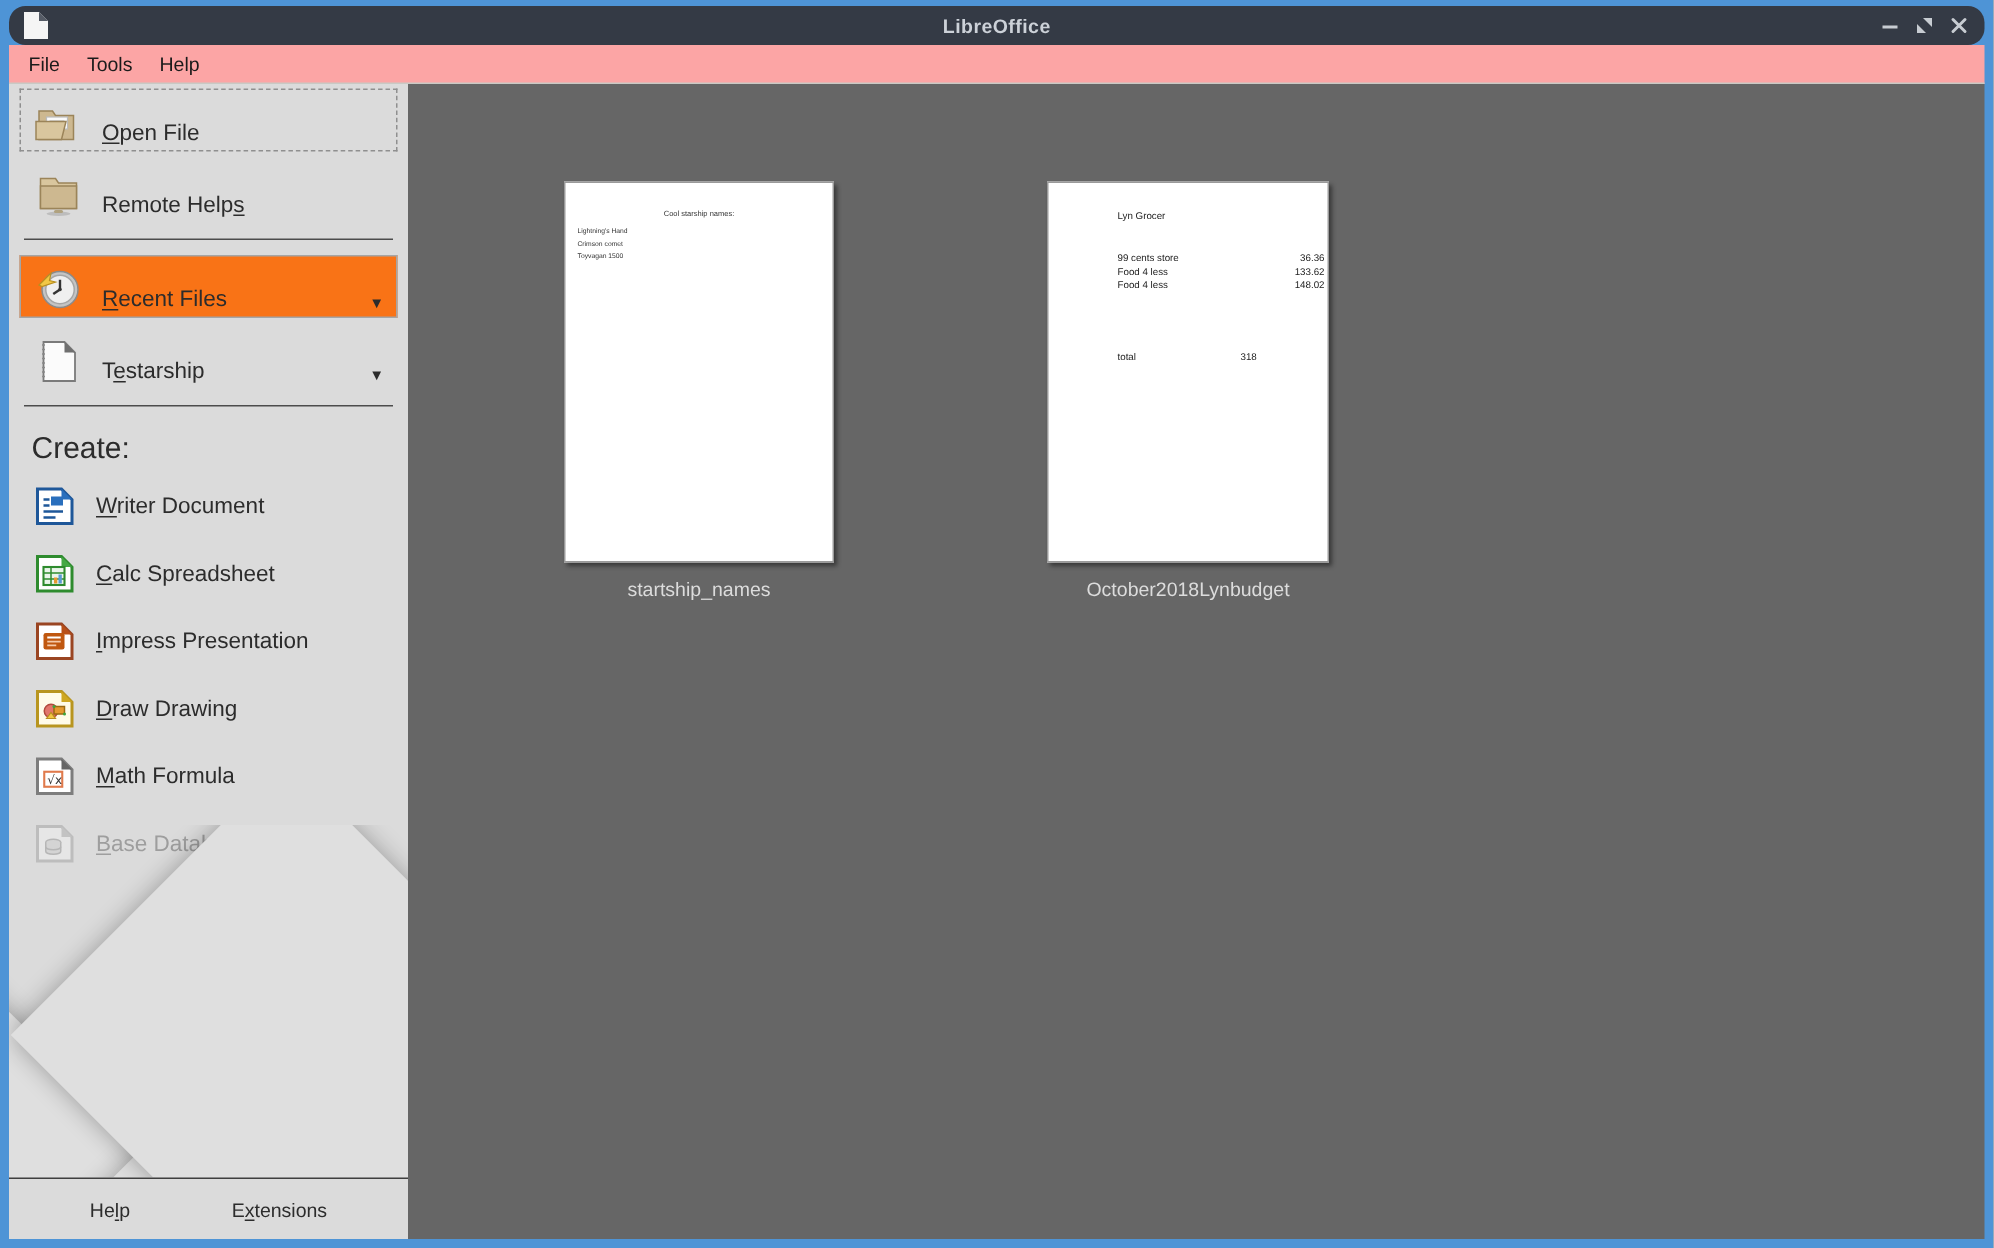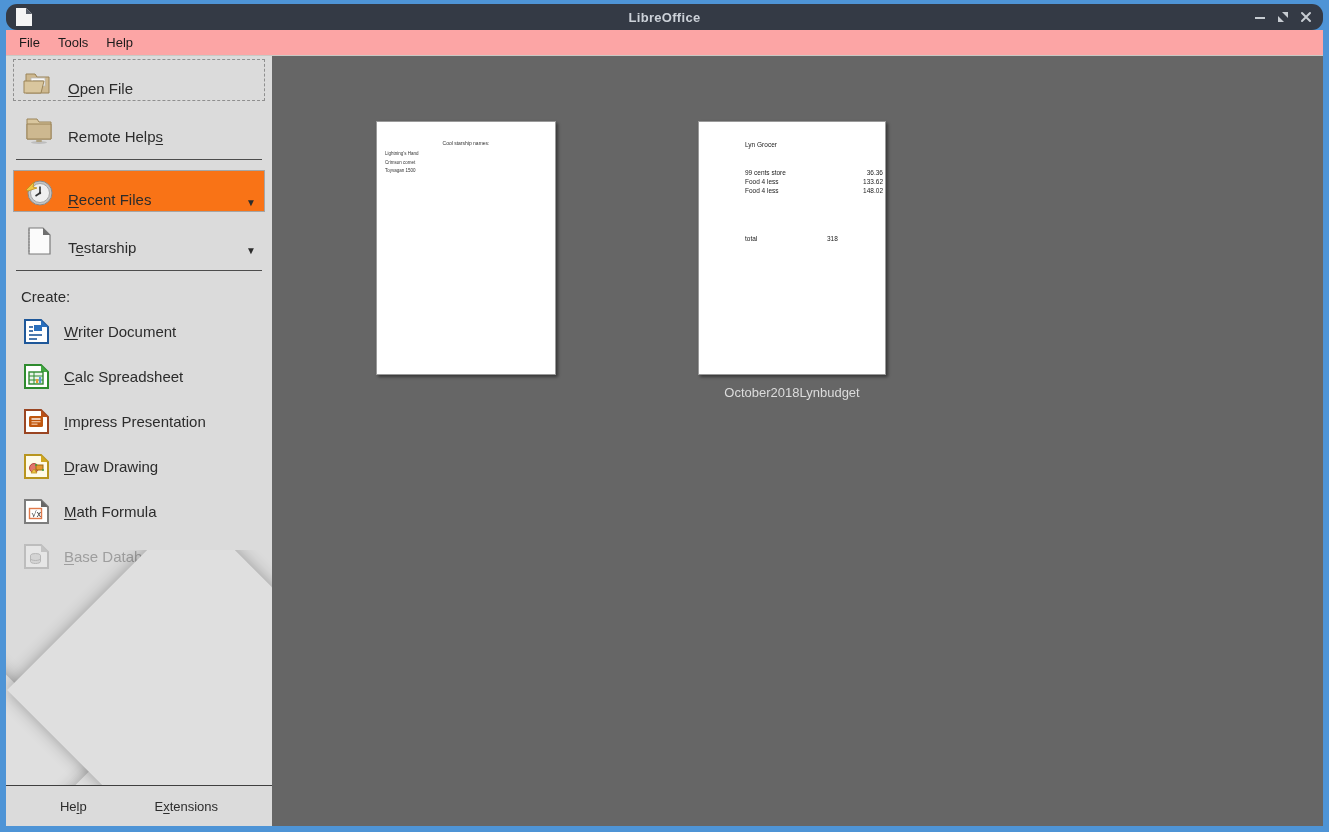--- a/index.html
+++ b/index.html
@@ -32,21 +32,21 @@
   
   .side-btn { display:flex; align-items:flex-end; margin:3px 7px; padding:3px 8px;
               min-height:42px; font-size:15px; color:#2c2c2c; border:1px solid transparent; }
   .side-btn .ic { width:34px; display:flex; justify-content:center; margin-right:12px; flex:0 0 auto; }
   .side-btn.focused { border:1px dashed #8f8f8f; }
   .side-btn.pressed { background:#f97316; border:1px solid #a5a5a5; }
   .dd-arrow { margin-left:auto; font-size:10px; color:#2c2c2c; padding-left:6px; }
   .separator { height:1px; background:#4c4c4c; margin:7px 10px; flex:0 0 auto; }
   .ul { text-decoration:underline; text-underline-offset:2px; }
 
-  .create-label { font-size:15px; color:#2c2c2c; margin:10px 0 4px 15px; }
+  .create-label { font-size:20px; color:#2c2c2c; margin:10px 0 4px 15px; }
   .create-item { display:flex; align-items:center; padding:9px 20px 9px 15px; font-size:15px; color:#2c2c2c; }
   .create-item .ic { width:30px; display:flex; justify-content:center; margin-right:13px; flex:0 0 auto; }
   .create-item.disabled { color:#9e9e9e; }
 
   
   .watermark { position:absolute; left:0; right:0; bottom:41px; height:235px; overflow:hidden;
                pointer-events:none; }
   .diamond { position:absolute; background:#dfdfdf; transform:rotate(45deg);
              box-shadow:0 0 16px rgba(0,0,0,0.30); }
   .d1 { width:220px; height:220px; left:-135px; bottom:-130px; }
@@ -293,20 +293,21 @@
     <div class="main">
 
       <div class="thumb thumb-1">
         <div class="doc1-title">Cool starship names:</div>
         <div class="doc1-lines">
           <div>Lightning's Hand</div>
           <div>Crimson comet</div>
           <div>Toyvagan 1500</div>
         </div>
       </div>
+      <div class="thumb-label tl-1">startship_names</div>
 
       <div class="thumb thumb-2">
         <div class="doc2-header">Lyn Grocer</div>
         <div class="doc2-rows">
           <div class="doc2-row">
             <span>99 cents store</span>
             <span>36.36</span>
           </div>
           <div class="doc2-row">
             <span>Food 4 less</span>

